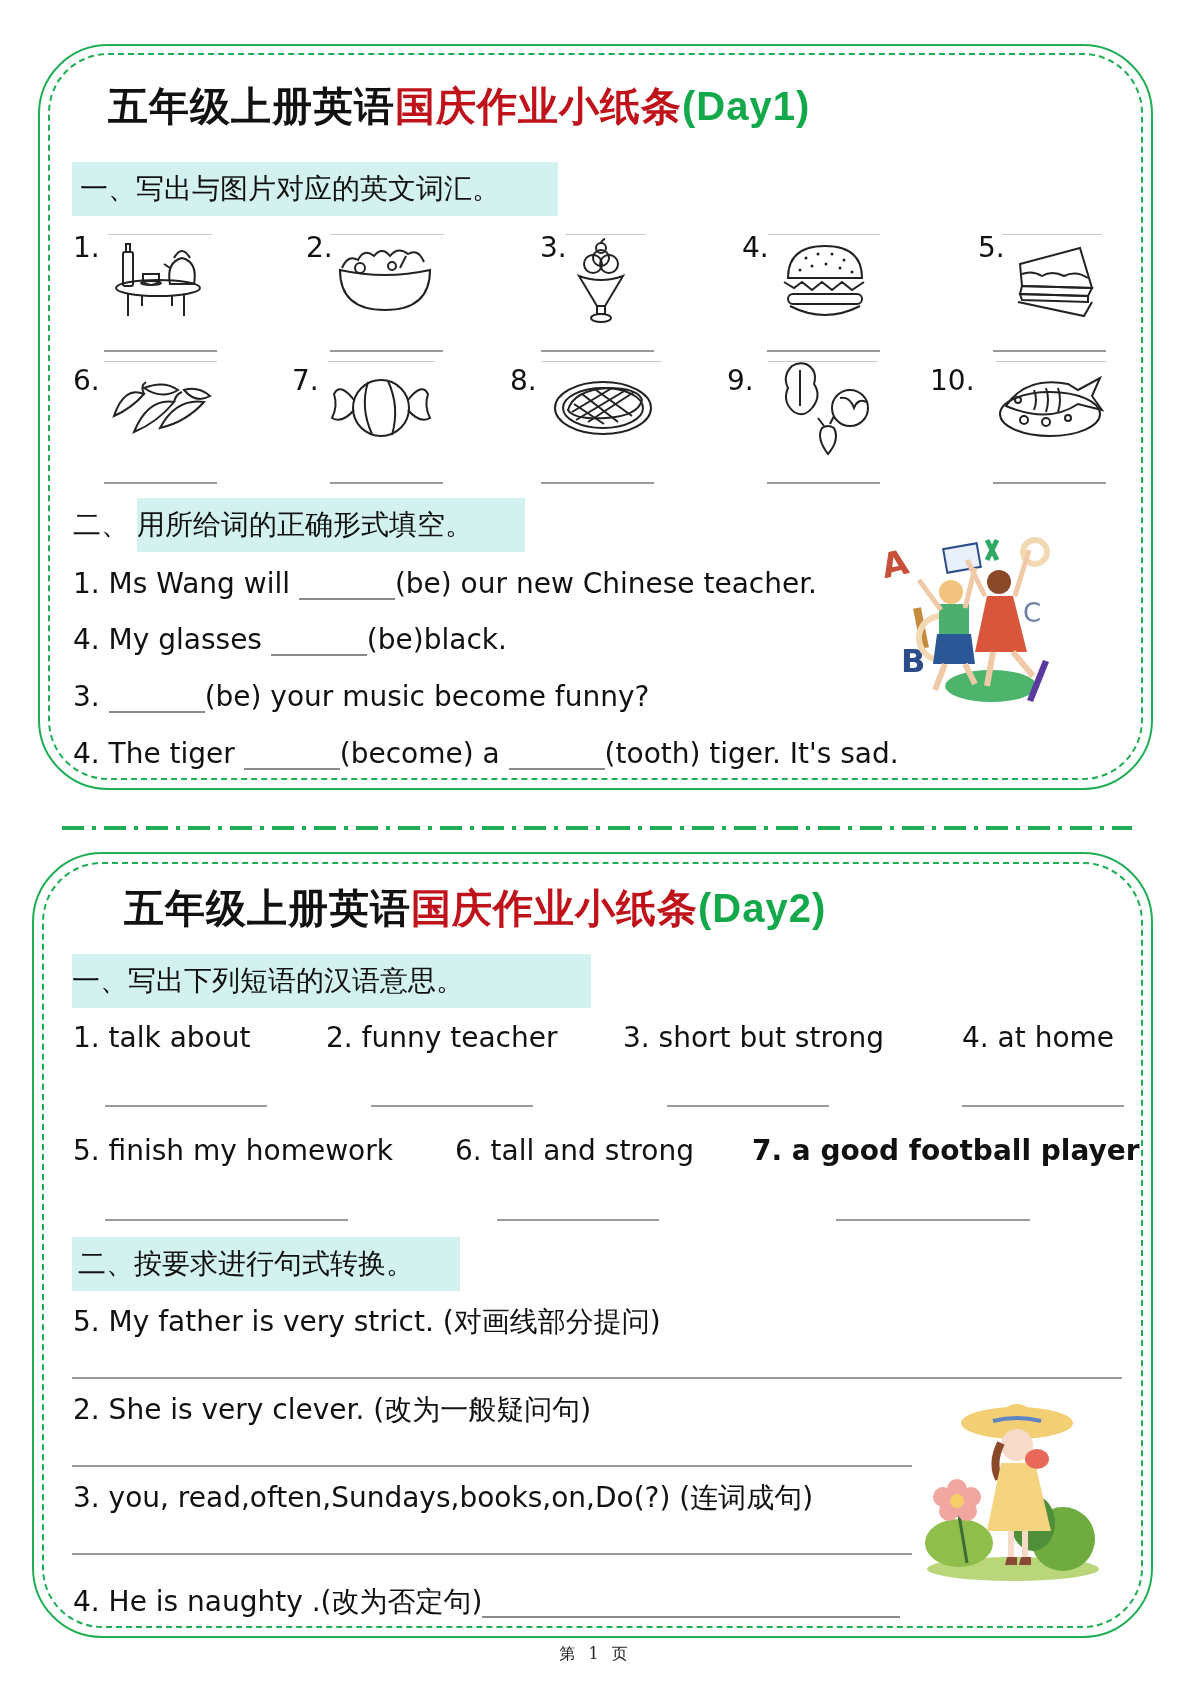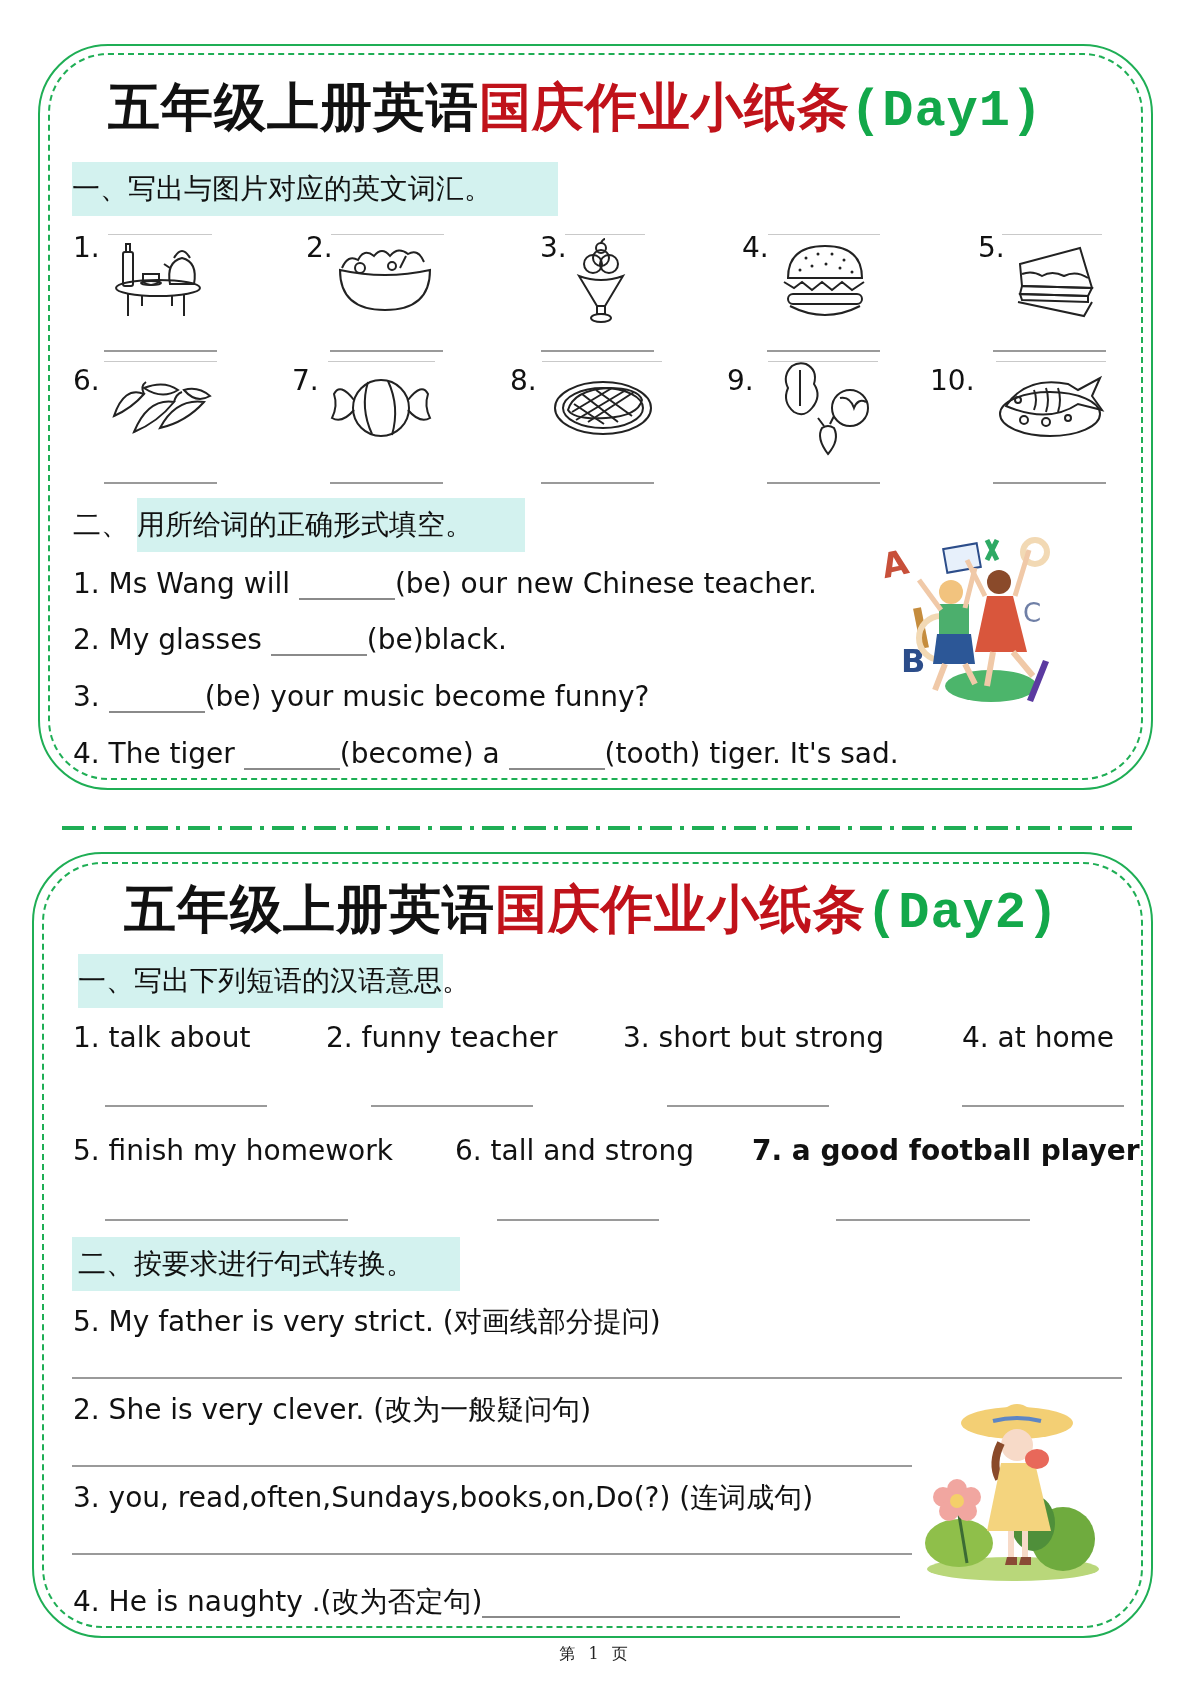--- a/index.html
+++ b/index.html
@@ -2,21 +2,21 @@
 <html><head>
 <meta charset="utf-8">
 <style>
   * { box-sizing: border-box; margin: 0; padding: 0; }
   html, body { width: 1191px; height: 1684px; background: #ffffff; overflow: hidden; }
   body { position: relative; font-family: "DejaVu Sans", "Liberation Sans", sans-serif; color: #111; }
 
   .card { position: absolute; border: 2.5px solid #1fae55; border-radius: 70px; }
   .card-inner { position: absolute; border: 2px dashed #1fae55; border-radius: 60px; }
 
-  .title { position: absolute; font-family: Liberation Mono, monospace; font-weight: bold; font-size: 52px; letter-spacing: 1px; white-space: nowrap; line-height: 1; }
+  .title { position: absolute; font-family: Liberation Sans, sans-serif; font-weight: bold; font-size: 40px; letter-spacing: 1px; white-space: nowrap; line-height: 1; }
   .title .t-black { color: #111; }
   .title .t-red { color: #c0121a; }
   .title .t-green { color: #13a84a; }
 
   .banner { position: absolute; background: #d3f2ef; height: 54px; font-size: 28px; line-height: 54px; white-space: nowrap; color: #111; }
   .banner-plain { position: absolute; font-size: 28px; line-height: 54px; white-space: nowrap; color: #111; }
 
   .num { position: absolute; font-size: 28px; line-height: 1; color: #111; font-family: "DejaVu Sans", sans-serif; }
   .thin-line { position: absolute; height: 1px; background: #c9c9c9; }
   .ans-line { position: absolute; height: 2px; background: #9a9a9a; }
@@ -35,21 +35,21 @@
 </head>
 <body>
 
 <div class="card" style="left:38px; top:44px; width:1115px; height:746px;"></div>
 <div class="card-inner" style="left:48px; top:53px; width:1095px; height:727px;"></div>
 
 <div class="title" style="left:108px; top:86px;">
   <span class="t-black">五年级上册英语</span><span class="t-red">国庆作业小纸条</span><span class="t-green">(Day1)</span>
 </div>
 
-<div class="banner" style="left:72px; top:162px; width:486px; padding-left:0;">一、写出与图片对应的英文词汇。</div>
+<div class="banner" style="left:72px; top:162px; width:486px; padding-left:8px;">一、写出与图片对应的英文词汇。</div>
 
 <div class="num" style="left:73px; top:234px;">1.</div>
 <div class="thin-line" style="left:108px; top:234px; width:104px;"></div>
 <div class="pic" style="left:108px; top:236px; width:100px; height:86px;">
   <svg viewBox="0 0 100 86" fill="none" stroke="#222" stroke-width="2">
       <ellipse cx="50" cy="52" rx="42" ry="8"></ellipse>
       <line x1="20" y1="58" x2="20" y2="80"></line>
       <line x1="76" y1="58" x2="76" y2="80"></line>
       <line x1="34" y1="60" x2="34" y2="70"></line>
       <line x1="64" y1="60" x2="64" y2="70"></line>
@@ -198,21 +198,21 @@
 </div>
 <div class="ans-line" style="left:993px; top:482px; width:113px;"></div>
 
 <div class="banner-plain" style="left:73px; top:498px;">二、</div>
 <div class="banner" style="left:137px; top:498px; width:388px;">用所给词的正确形式填空。</div>
 
 <div class="q" style="left:73px; top:570px;">
   <span>1. Ms Wang will </span><span class="blank" style="width:96px;">&nbsp;</span><span>(be) our new Chinese teacher.</span>
 </div>
 <div class="q" style="left:73px; top:626px;">
-  <span>2. My glasses </span><span class="blank" style="width:96px;">&nbsp;</span><span>(be)black.</span>
+  <span>4. My glasses </span><span class="blank" style="width:96px;">&nbsp;</span><span>(be)black.</span>
 </div>
 <div class="q" style="left:73px; top:683px;">
   <span>3. </span><span class="blank" style="width:96px;">&nbsp;</span><span>(be) your music become funny?</span>
 </div>
 <div class="q" style="left:73px; top:740px;">
   <span>4. The tiger </span><span class="blank" style="width:96px;">&nbsp;</span><span>(become) a </span><span class="blank" style="width:96px;">&nbsp;</span><span>(tooth) tiger. It's sad.</span>
 </div>
 
 <div class="pic" style="left:875px; top:530px; width:190px; height:180px;">
   <svg viewBox="0 0 190 180">
@@ -240,21 +240,21 @@
 
 <div class="sep"></div>
 
 <div class="card" style="left:32px; top:852px; width:1121px; height:786px;"></div>
 <div class="card-inner" style="left:42px; top:862px; width:1101px; height:766px;"></div>
 
 <div class="title" style="left:124px; top:888px;">
   <span class="t-black">五年级上册英语</span><span class="t-red">国庆作业小纸条</span><span class="t-green">(Day2)</span>
 </div>
 
-<div class="banner" style="left:78px; top:954px; width:365px;">一、写出下列短语的汉语意思。</div>
+<div class="banner" style="left:72px; top:954px; width:519px;">一、写出下列短语的汉语意思。</div>
 
 <div class="q" style="left:73px; top:1024px;">1. talk about</div>
 <div class="q" style="left:326px; top:1024px;">2. funny teacher</div>
 <div class="q" style="left:623px; top:1024px;">3. short but strong</div>
 <div class="q" style="left:962px; top:1024px;">4. at home</div>
 
 <div class="ans-line" style="left:105px; top:1105px; width:162px;"></div>
 <div class="ans-line" style="left:371px; top:1105px; width:162px;"></div>
 <div class="ans-line" style="left:667px; top:1105px; width:162px;"></div>
 <div class="ans-line" style="left:962px; top:1105px; width:162px;"></div>

